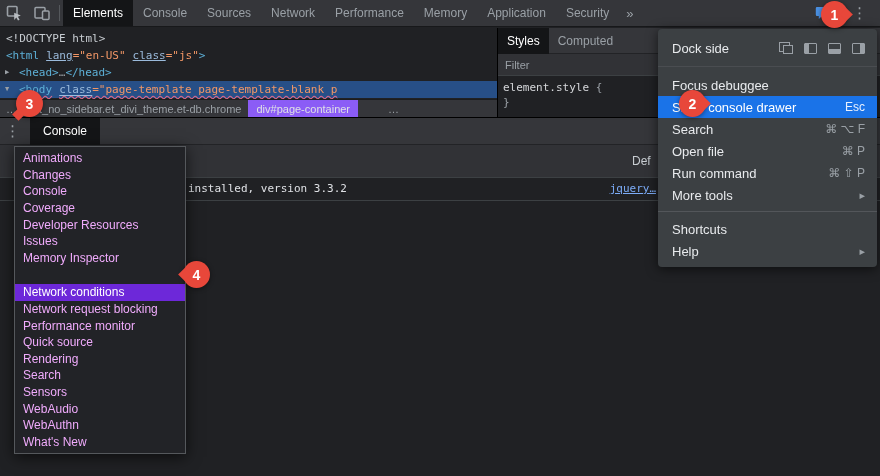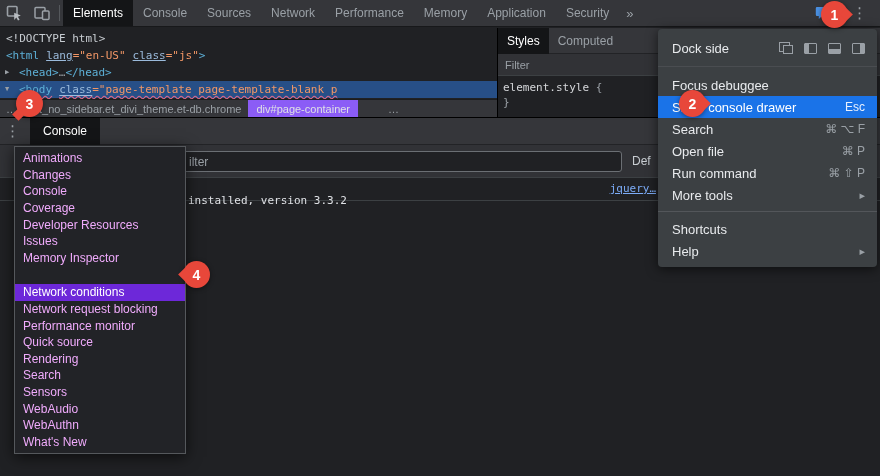--- a/index.html
+++ b/index.html
@@ -88,21 +88,21 @@
   .drawer-tabbar{ height:27px; background:#35363a; display:flex; align-items:center; border-bottom:1px solid #222326; }
   .drawer-tab{ height:27px; display:flex; align-items:center; padding:0 13px; font-size:12px; color:#ffffff; background:#141517; margin-left:5px; }
   .console-toolbar{ height:33px; background:#313236; border-bottom:1px solid #3c4043; position:relative; }
   .filter-input{
     position:absolute; left:170px; top:6px; width:452px; height:21px;
     border:1px solid #6b6f74; border-radius:3px; background:#202124;
     display:flex; align-items:center; padding-left:18px; font-size:12px; color:#9aa0a6;
   }
   .levels{ position:absolute; left:632px; top:9px; font-size:12px; color:#c8cdd2; }
   .console-msg-row{ height:23px; border-bottom:1px solid #3c4043; position:relative; font-size:12px; background:#202124; }
-  .console-msg{ position:absolute; left:188px; top:16px; color:#dfe1e5; font-family:"DejaVu Sans Mono", monospace; font-size:11px; }
+  .console-msg{ position:absolute; left:188px; top:4px; color:#dfe1e5; font-family:"DejaVu Sans Mono", monospace; font-size:11px; }
   .console-src{ position:absolute; right:224px; top:4px; color:#7cacf8; text-decoration:underline; font-family:"DejaVu Sans Mono", monospace; font-size:11px; }
   
   .drawer-menu{
     position:absolute; left:14px; top:146px; width:172px;
     background:#222327; border:1px solid #55585c; box-shadow:0 3px 14px rgba(0,0,0,.65);
     padding:3px 0; z-index:10;
   }
   .dm-item{ height:16.6px; display:flex; align-items:center; padding-left:8px; font-size:12px; color:#f0abfc; white-space:nowrap; }
   .dm-item.magenta{ background:#6d28d9; color:#ffffff;margin-top:18px; }
   
@@ -194,23 +194,20 @@
       <span class="brace">}</span>
     </div>
   </div>
 
   <div class="drawer">
     <div class="drawer-tabbar">
       <span class="kebab">⋮</span>
       <span class="drawer-tab">Console</span>
     </div>
     <div class="console-toolbar">
-      <div class="filter-input">
-        <span>ilter</span>
-      </div>
       <span class="levels">Def</span>
     </div>
     <div class="console-msg-row">
       <span class="console-msg">installed, version 3.3.2</span>
       <span class="console-src">jquery…</span>
     </div>
   </div>
 
   <div class="main-menu">
     <div class="menu-row">

